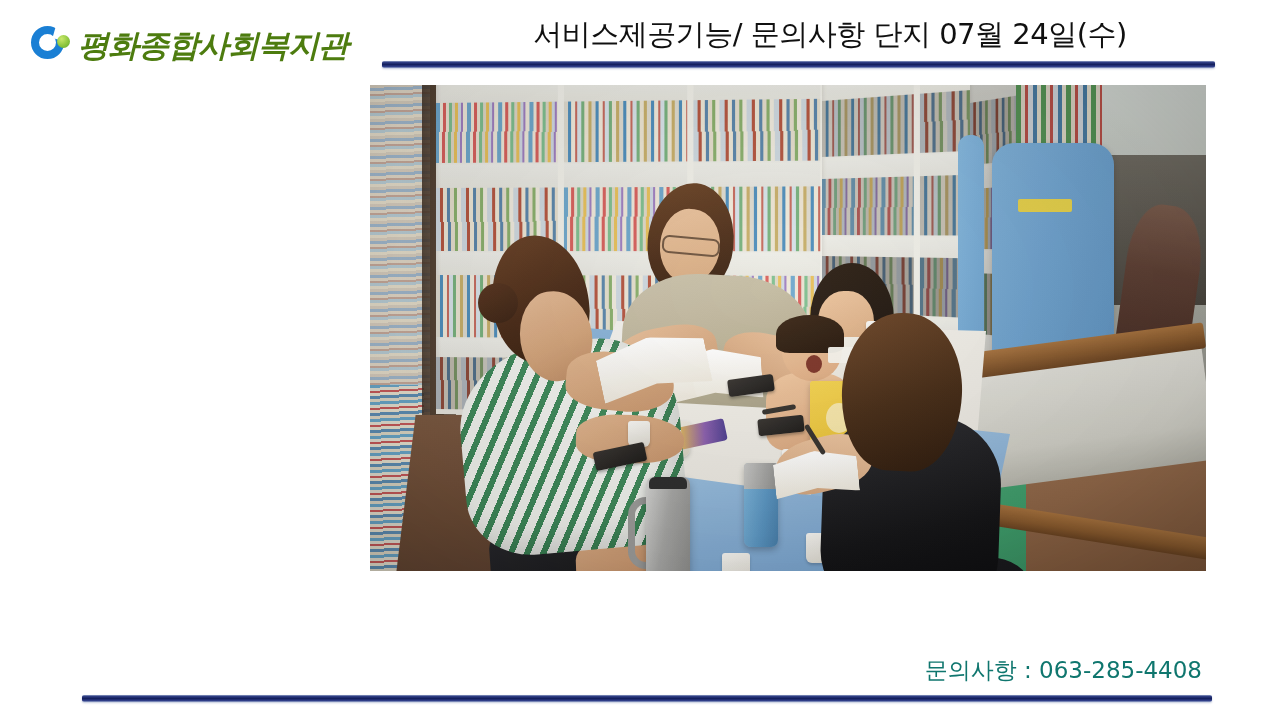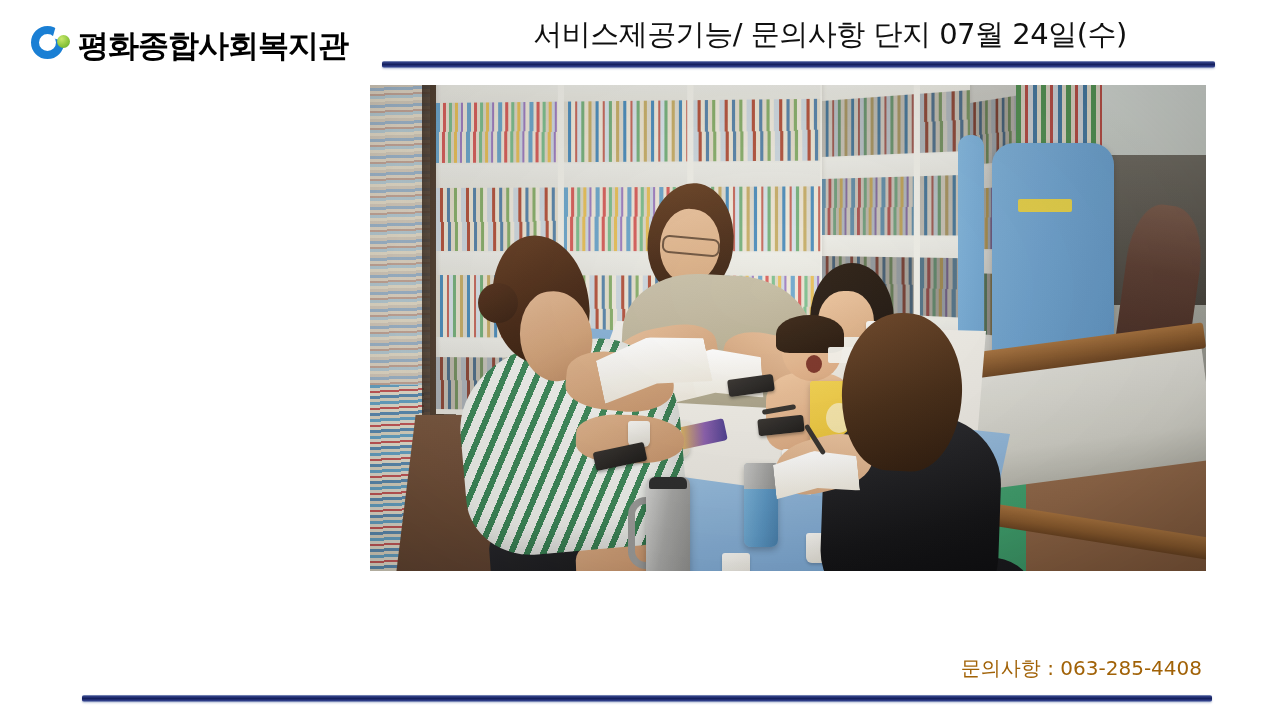--- a/index.html
+++ b/index.html
@@ -74,24 +74,25 @@
     width: 13px;
     height: 13px;
     border-radius: 50%;
     background: radial-gradient(circle at 35% 30%, #c9e86b 0%, #8dc63f 55%, #5fa52a 100%);
   }
 
   .brand-name {
     font-family: "DejaVu Sans", "Liberation Sans", sans-serif;
     font-size: 31px;
     font-weight: bold;
-    color: #000000;
+    color: #4d7c0f;
     letter-spacing: -1px;
     line-height: 1;
     white-space: nowrap;
+    font-style: italic;
   }
 
   .header-title {
     position: absolute;
     left: 440px;
     top: 18px;
     width: 780px;
     text-align: center;
     font-family: "DejaVu Sans", "Liberation Sans", sans-serif;
     font-size: 29px;
@@ -124,22 +125,22 @@
     width: 1130px;
     height: 7px;
   }
 
   
   .footer-contact {
     position: absolute;
     right: 78px;
     top: 655px;
     font-family: "DejaVu Sans", "Liberation Sans", sans-serif;
-    font-size: 20px;
-    color: #a16207;
+    font-size: 23px;
+    color: #0f766e;
     letter-spacing: 0px;
     white-space: nowrap;
   }
 
   
   .photo {
     position: absolute;
     left: 370px;
     top: 85px;
     width: 836px;

